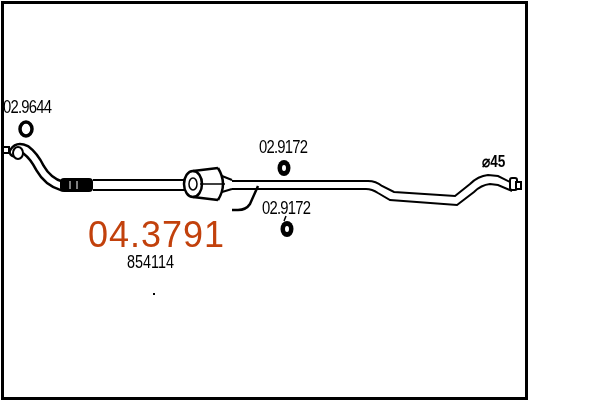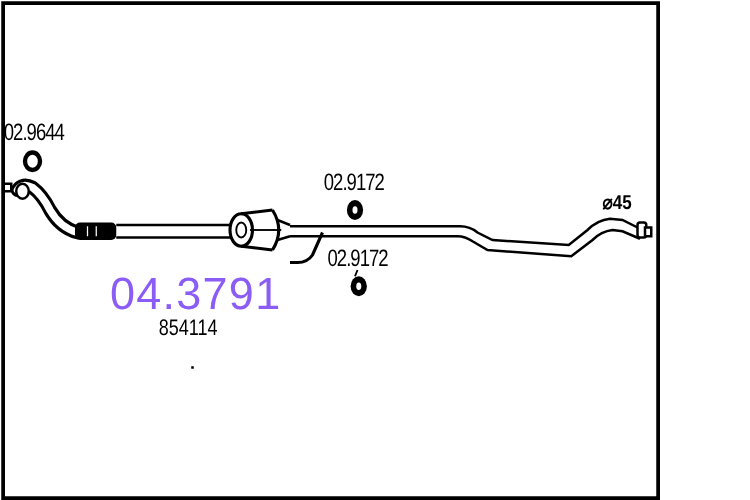--- a/index.html
+++ b/index.html
@@ -1,21 +1,21 @@
 <!DOCTYPE html>
 <html><head>
   <meta charset="utf-8">
   <style>
     html, body { margin: 0; padding: 0; background: #ffffff; }
     body { width: 600px; height: 400px; position: relative; overflow: hidden; font-family: "Liberation Sans", sans-serif; }
     .frame { position: absolute; left: 1px; top: 1px; width: 521px; height: 393px; border: 3px solid #000; background: #fff; }
     svg.drawing { position: absolute; left: 0; top: 0; }
     .label { position: absolute; color: #000; font-family: "Liberation Sans Narrow", "Liberation Sans", sans-serif; font-weight: normal; letter-spacing: -1px; transform: scaleX(0.78); transform-origin: left top; white-space: nowrap; }
     .part-code { font-size: 19px; }
-    .main-code { position: absolute; left: 88px; top: 214px; font-size: 36px; color: #8b5cf6; letter-spacing: 1px; font-family: "Liberation Sans", sans-serif; }
+    .main-code { position: absolute; left: 88px; top: 214px; font-size: 36px; color: #c2410c; letter-spacing: 1px; font-family: "Liberation Sans", sans-serif; }
     .sub-code { position: absolute; left: 127px; top: 252px; font-size: 18px; color: #000; font-family: "Liberation Sans", sans-serif; transform: scaleX(0.8); transform-origin: left top; }
     .dia { position: absolute; left: 482px; top: 152px; font-size: 16px; font-weight: bold; font-family: "Liberation Sans", sans-serif; transform: scaleX(0.85); transform-origin: left top; }
     .dot { position: absolute; left: 153px; top: 293px; width: 2px; height: 2px; background: #000; }
   </style>
 </head>
 <body>
 
 <div class="frame"></div>
 
 <svg class="drawing" width="600" height="400" viewBox="0 0 600 400">

